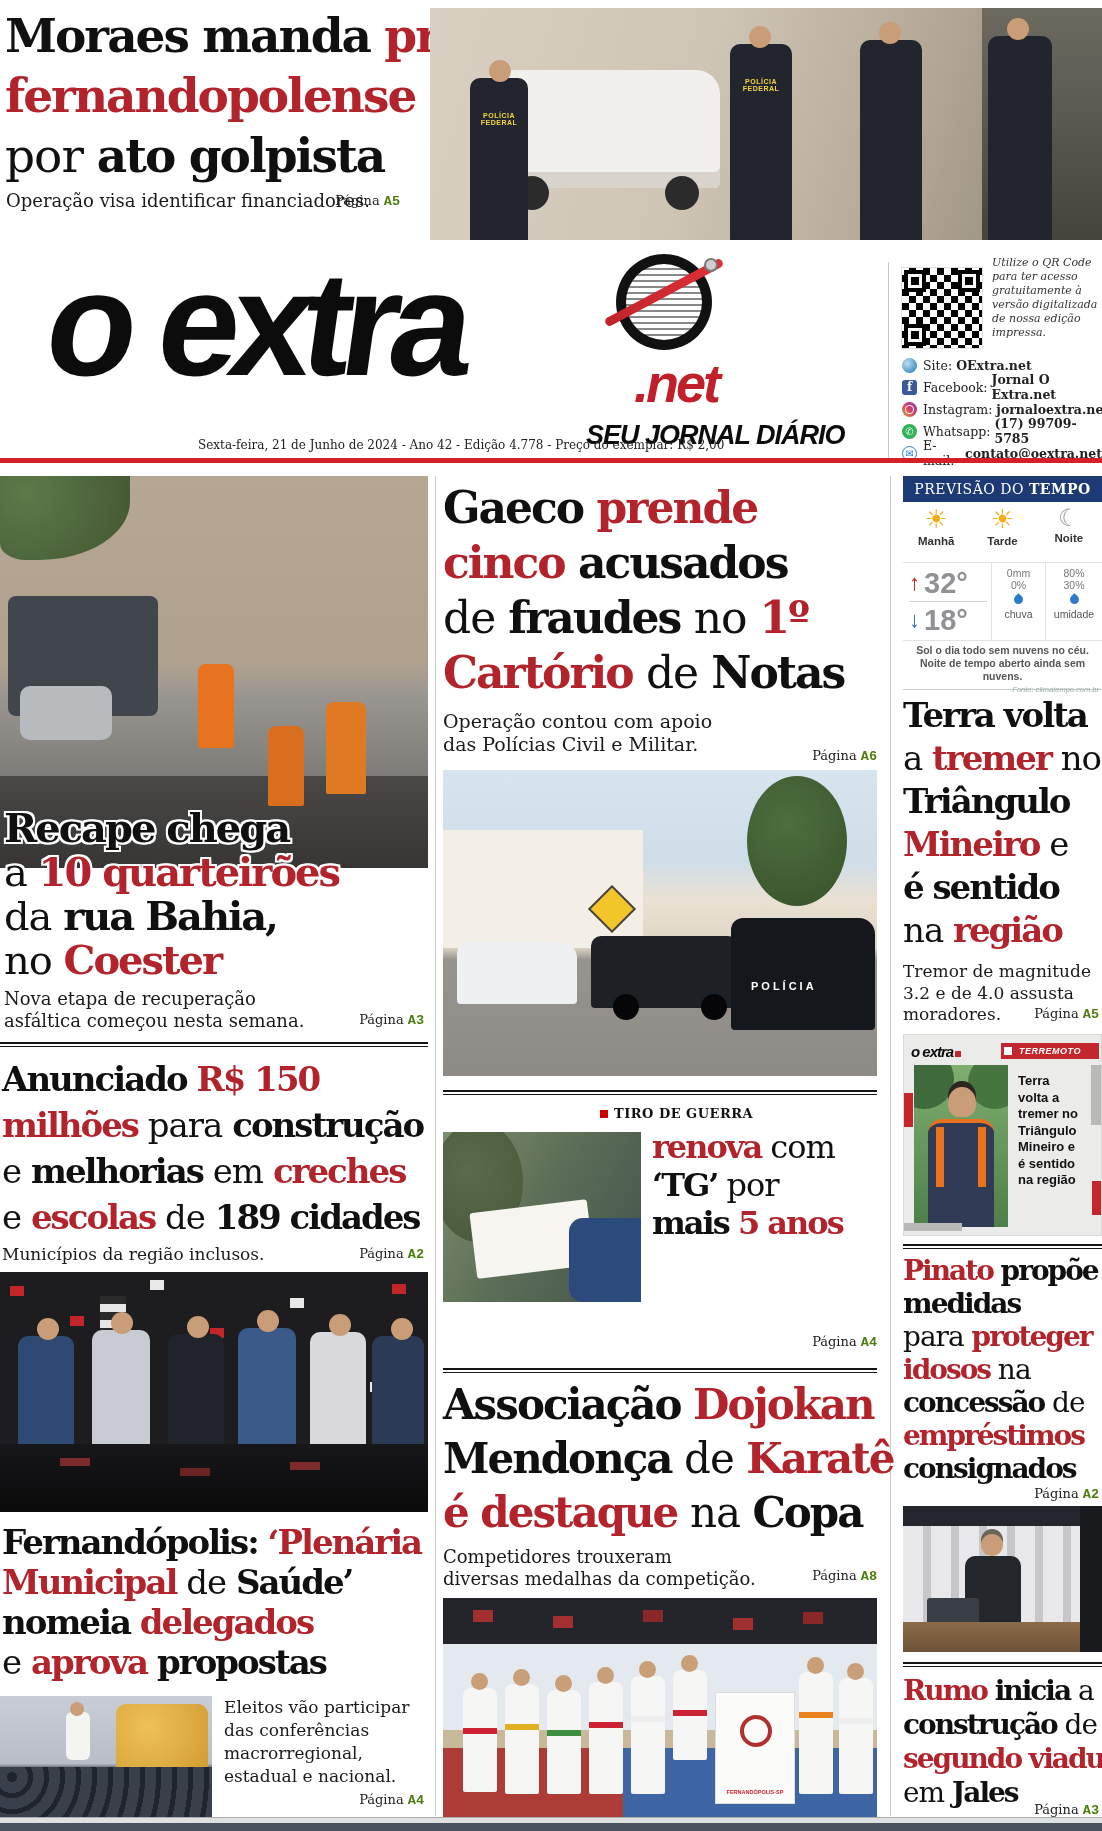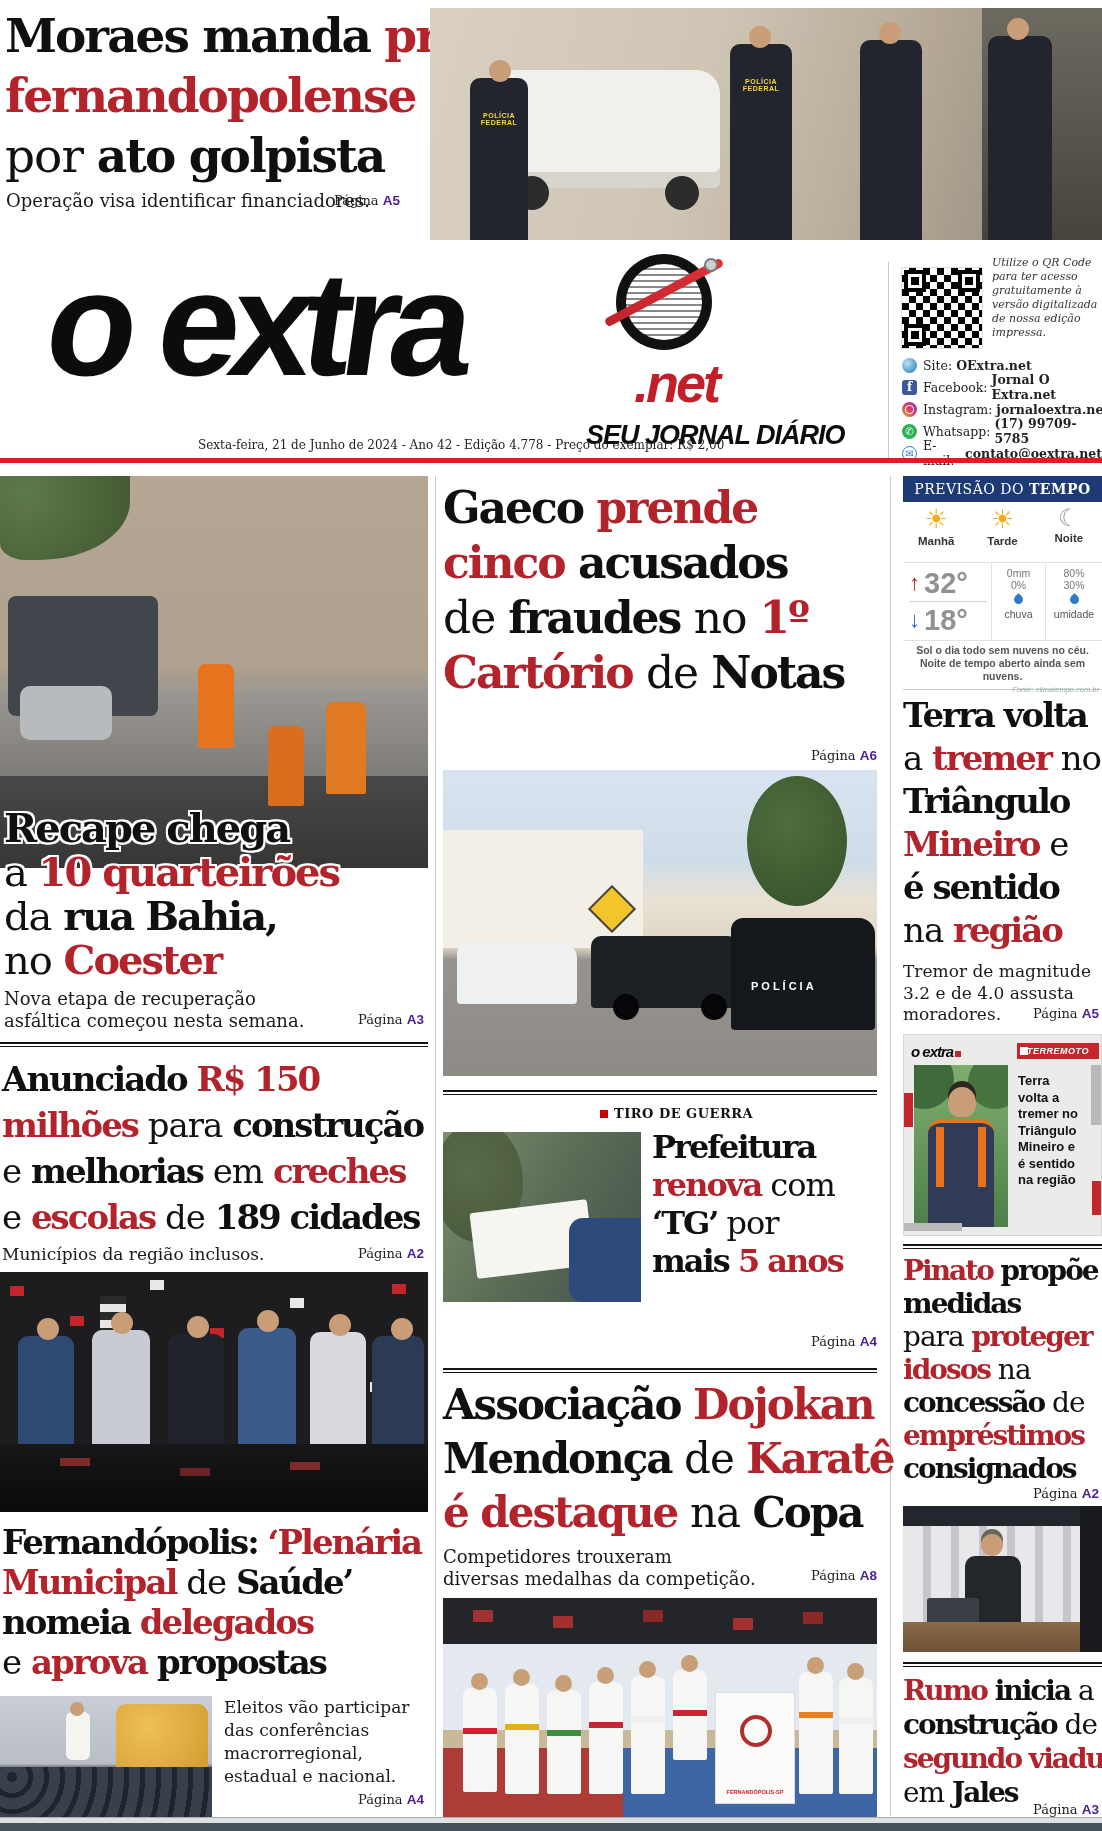--- a/index.html
+++ b/index.html
@@ -22,21 +22,21 @@
 .hl-anun{font-size:34px;line-height:46px}
 .hl-terra{font-size:34px;line-height:43px}
 .hl-tg{font-size:32px;line-height:38px}
 .hl-dojo{font-size:42px;line-height:54px}
 .hl-fern{font-size:34px;line-height:40px}
 .hl-pinato{font-size:28px;line-height:33px}
 .hl-rumo{font-size:28px;line-height:34px}
 
 .sub{position:absolute;font-family:"DejaVu Serif",serif;color:#1a1a1a;white-space:pre-line}
 .pref{position:absolute;font-family:"DejaVu Serif",serif;font-size:13px;color:#222;text-align:right}
-.pref b{font-family:Liberation Sans, sans-serif;font-size:13.5px;color:#4c1d95}
+.pref b{font-family:Liberation Mono, monospace;font-size:13.5px;color:#4d7c0f}
 
 .rule2{position:absolute;height:5px;border-top:2px solid #151515;border-bottom:1px solid #151515}
 .vline{position:absolute;width:1px;background:#c9c9c9}
 .redrule{position:absolute;left:0;width:1102px;height:5px;background:var(--rule-red)}
 
 
 .logo-text{position:absolute;font-weight:bold;font-size:148px;line-height:148px;letter-spacing:-10px;color:#0c0c0c;transform:skewX(-8deg)}
 .globe{position:absolute;width:96px;height:96px;border-radius:50%;background:#111}
 .globe .inner{position:absolute;inset:10px;border-radius:50%;background:repeating-linear-gradient(0deg,#fff 0 4px,#888 4px 6px)}
 .globe .swoosh{position:absolute;left:-18px;top:34px;width:132px;height:9px;background:linear-gradient(90deg,#c0242b,#e03038);border-radius:5px;transform:rotate(-28deg)}
@@ -94,21 +94,21 @@
 .ofc::before{content:"";position:absolute;top:-18px;left:19px;width:22px;height:22px;border-radius:50%;background:#c99d77}
 .jacket{left:0;right:0;top:34px;text-align:center;font-size:7px;font-weight:bold;color:#f5d53f;white-space:pre-line;letter-spacing:.5px}
 .kid{width:34px;background:#f6f6f4;border-radius:8px 8px 2px 2px}
 .kid::before{content:"";position:absolute;top:-15px;left:8px;width:17px;height:17px;border-radius:50%;background:#c99f78}
 .kid::after{content:"";position:absolute;top:40px;left:0;width:100%;height:6px;background:var(--belt,#eee)}
 
 
 .card{position:absolute;background:#ebebe9;border:1px solid #d8d8d6;overflow:hidden}
 .c-logo{position:absolute;left:7px;top:8px;font-weight:bold;font-style:italic;font-size:15px;letter-spacing:-1px;color:#0c0c0c}
 .c-logo::after{content:"";position:absolute;right:-8px;bottom:3px;width:6px;height:6px;background:#c3262c}
-.c-badge{position:absolute;right:2px;top:8px;width:82px;height:16px;background:#c3262c;color:#fff;font-weight:bold;font-style:italic;font-size:9px;line-height:16px;text-align:center;letter-spacing:.5px}
+.c-badge{position:absolute;right:2px;top:8px;width:98px;height:16px;background:#c3262c;color:#fff;font-weight:bold;font-style:italic;font-size:9px;line-height:16px;text-align:center;letter-spacing:.5px}
 .c-badge::before{content:"";position:absolute;left:3px;top:4px;width:8px;height:8px;background:#fff}
 .c-cap{position:absolute;font-weight:bold;font-size:13px;line-height:16.5px;color:#111;white-space:pre-line}
 .c-acc{position:absolute;width:9px;height:34px;background:#c3262c}
 .c-gray{position:absolute;height:8px;background:#b9b9b7}
 
 .footer-light{position:absolute;left:0;width:1102px;height:6px;background:#dfe0e2;border-top:1px solid #adadad}
 .footer-dark{position:absolute;left:0;width:1102px;height:8px;background:#47525d}
 </style>
 </head>
 <body>
@@ -228,20 +228,22 @@
 macrorregional,
 estadual e nacional.</div>
   <div class="pref" style="left:224px;top:1792px;width:200px"><span>Página</span> <b>A4</b></div>
 
   <div class="hl hl-gaeco" style="left:443px;top:480px;width:434px">
       <div class="hl-line"><span class="seg-b">Gaeco </span><span class="seg-r">prende</span></div>
       <div class="hl-line"><span class="seg-r">cinco </span><span class="seg-b">acusados</span></div>
       <div class="hl-line"><span class="seg-n">de </span><span class="seg-b">fraudes </span><span class="seg-n">no </span><span class="seg-r">1º</span></div>
       <div class="hl-line"><span class="seg-r">Cartório </span><span class="seg-n">de </span><span class="seg-b">Notas</span></div>
     </div>
+  <div class="sub" style="left:443px;top:710px;font-size:19px;line-height:23px">Operação contou com apoio
+das Polícias Civil e Militar.</div>
   <div class="pref" style="left:443px;top:748px;width:434px"><span>Página</span> <b>A6</b></div>
 
   <div class="ph" style="left:443px;top:770px;width:434px;height:306px;background:linear-gradient(#d8e4ef 0%,#cfdde9 30%,#e9e1d3 42%,#ded5c5 58%,#97948f 62%,#8e8b86 100%)">
     <div style="left:0;top:60px;width:200px;height:118px;background:#f3efe6"></div>
     <div style="right:30px;top:6px;width:100px;height:130px;background:radial-gradient(circle at 40% 35%,#4e6e3e,#36512a);border-radius:50%"></div>
     <div style="left:152px;top:122px;width:34px;height:34px;background:#f2c52b;border:2px solid #444;transform:rotate(45deg)"></div>
     <div style="left:14px;top:172px;width:120px;height:62px;background:#eef0f2;border-radius:12px 16px 4px 4px"></div>
     <div style="left:148px;top:166px;width:150px;height:72px;background:#1d2126;border-radius:10px 14px 4px 4px"></div>
     <div style="left:288px;top:148px;width:144px;height:112px;background:#14171c;border-radius:12px 16px 4px 4px">
       <span style="left:20px;top:62px;font-size:11px;font-weight:bold;color:#fff;letter-spacing:3px">POLÍCIA</span>
@@ -252,21 +254,20 @@
 
   <div class="rule2" style="left:443px;top:1090px;width:434px"></div>
   <div class="kicker" style="left:600px;top:1106px"><span class="ksq"></span><span>TIRO DE GUERRA</span></div>
 
   <div class="ph" style="left:443px;top:1132px;width:198px;height:170px;background:linear-gradient(120deg,#7e8f6d,#5d6f57 45%,#42514b)">
     <div style="left:-10px;top:-10px;width:90px;height:120px;background:radial-gradient(circle at 40% 40%,#5a6b4a,#47573a);border-radius:50%"></div>
     <div style="left:30px;top:74px;width:118px;height:66px;background:#f6f5f0;transform:rotate(-7deg);border-radius:3px"></div>
     <div style="right:0;top:86px;width:72px;height:84px;background:#2c4a7c;border-radius:14px 0 0 14px"></div>
   </div>
   <div class="hl hl-tg" style="left:652px;top:1128px;width:226px">
-      <div class="hl-line"><span class="seg-b">Prefeitura</span></div>
       <div class="hl-line"><span class="seg-r">renova </span><span class="seg-n">com</span></div>
       <div class="hl-line"><span class="seg-b">‘TG’ </span><span class="seg-n">por</span></div>
       <div class="hl-line"><span class="seg-b">mais </span><span class="seg-r">5 anos</span></div>
     </div>
   <div class="pref" style="left:443px;top:1334px;width:434px"><span>Página</span> <b>A4</b></div>
 
   <div class="rule2" style="left:443px;top:1368px;width:434px"></div>
   <div class="hl hl-dojo" style="left:443px;top:1378px;width:434px">
       <div class="hl-line"><span class="seg-b">Associação </span><span class="seg-r">Dojokan</span></div>
       <div class="hl-line"><span class="seg-b">Mendonça </span><span class="seg-n">de </span><span class="seg-r">Karatê</span></div>

